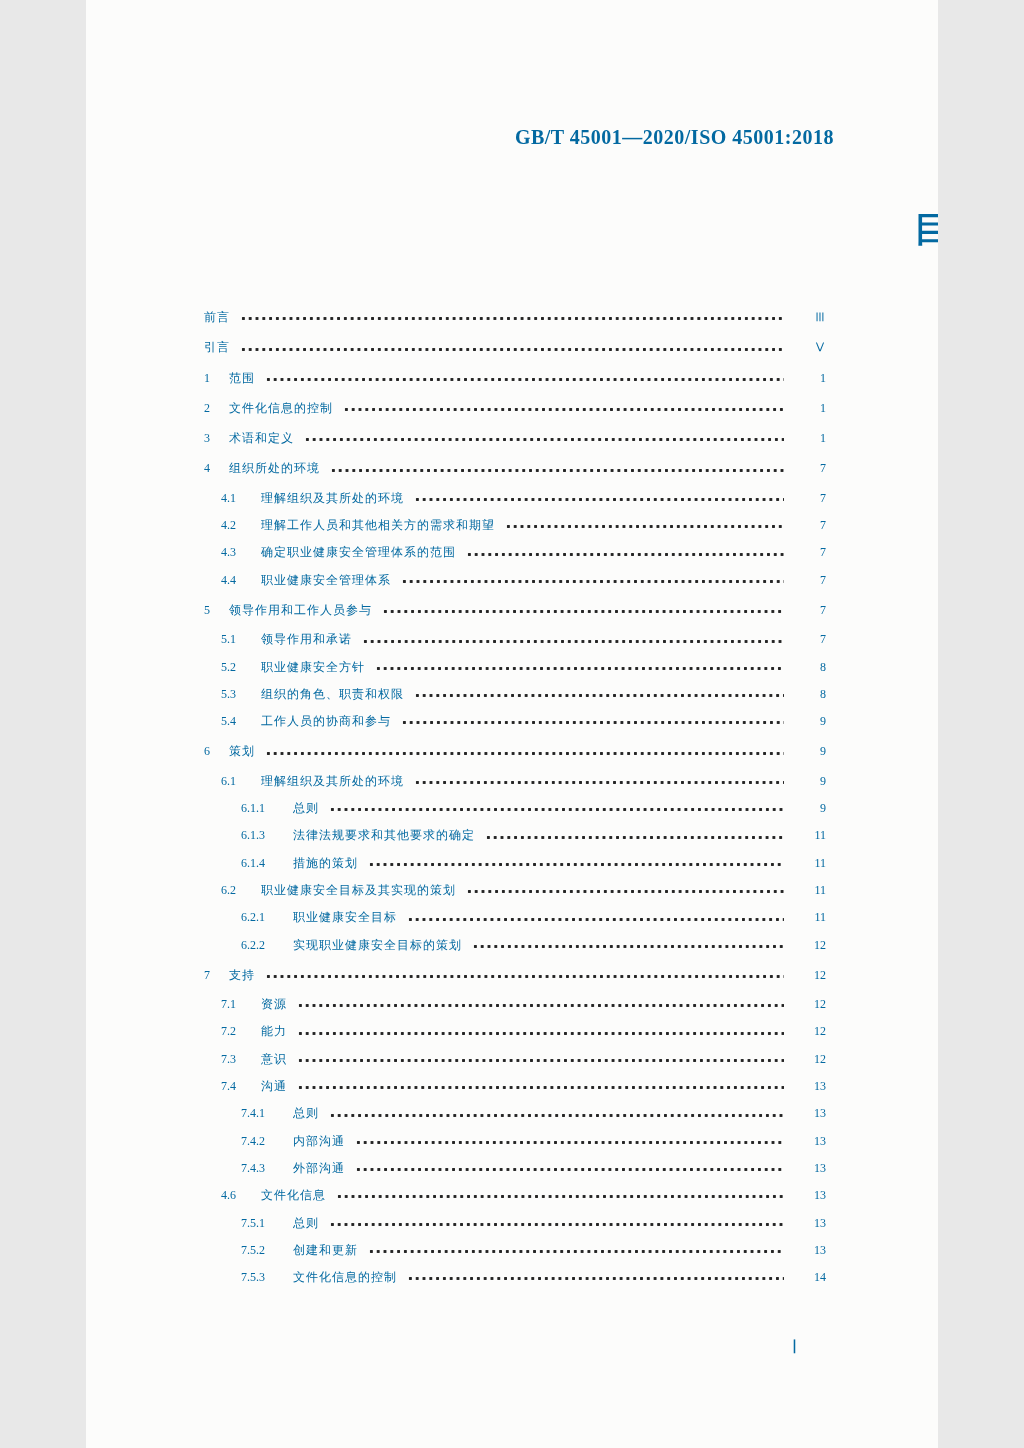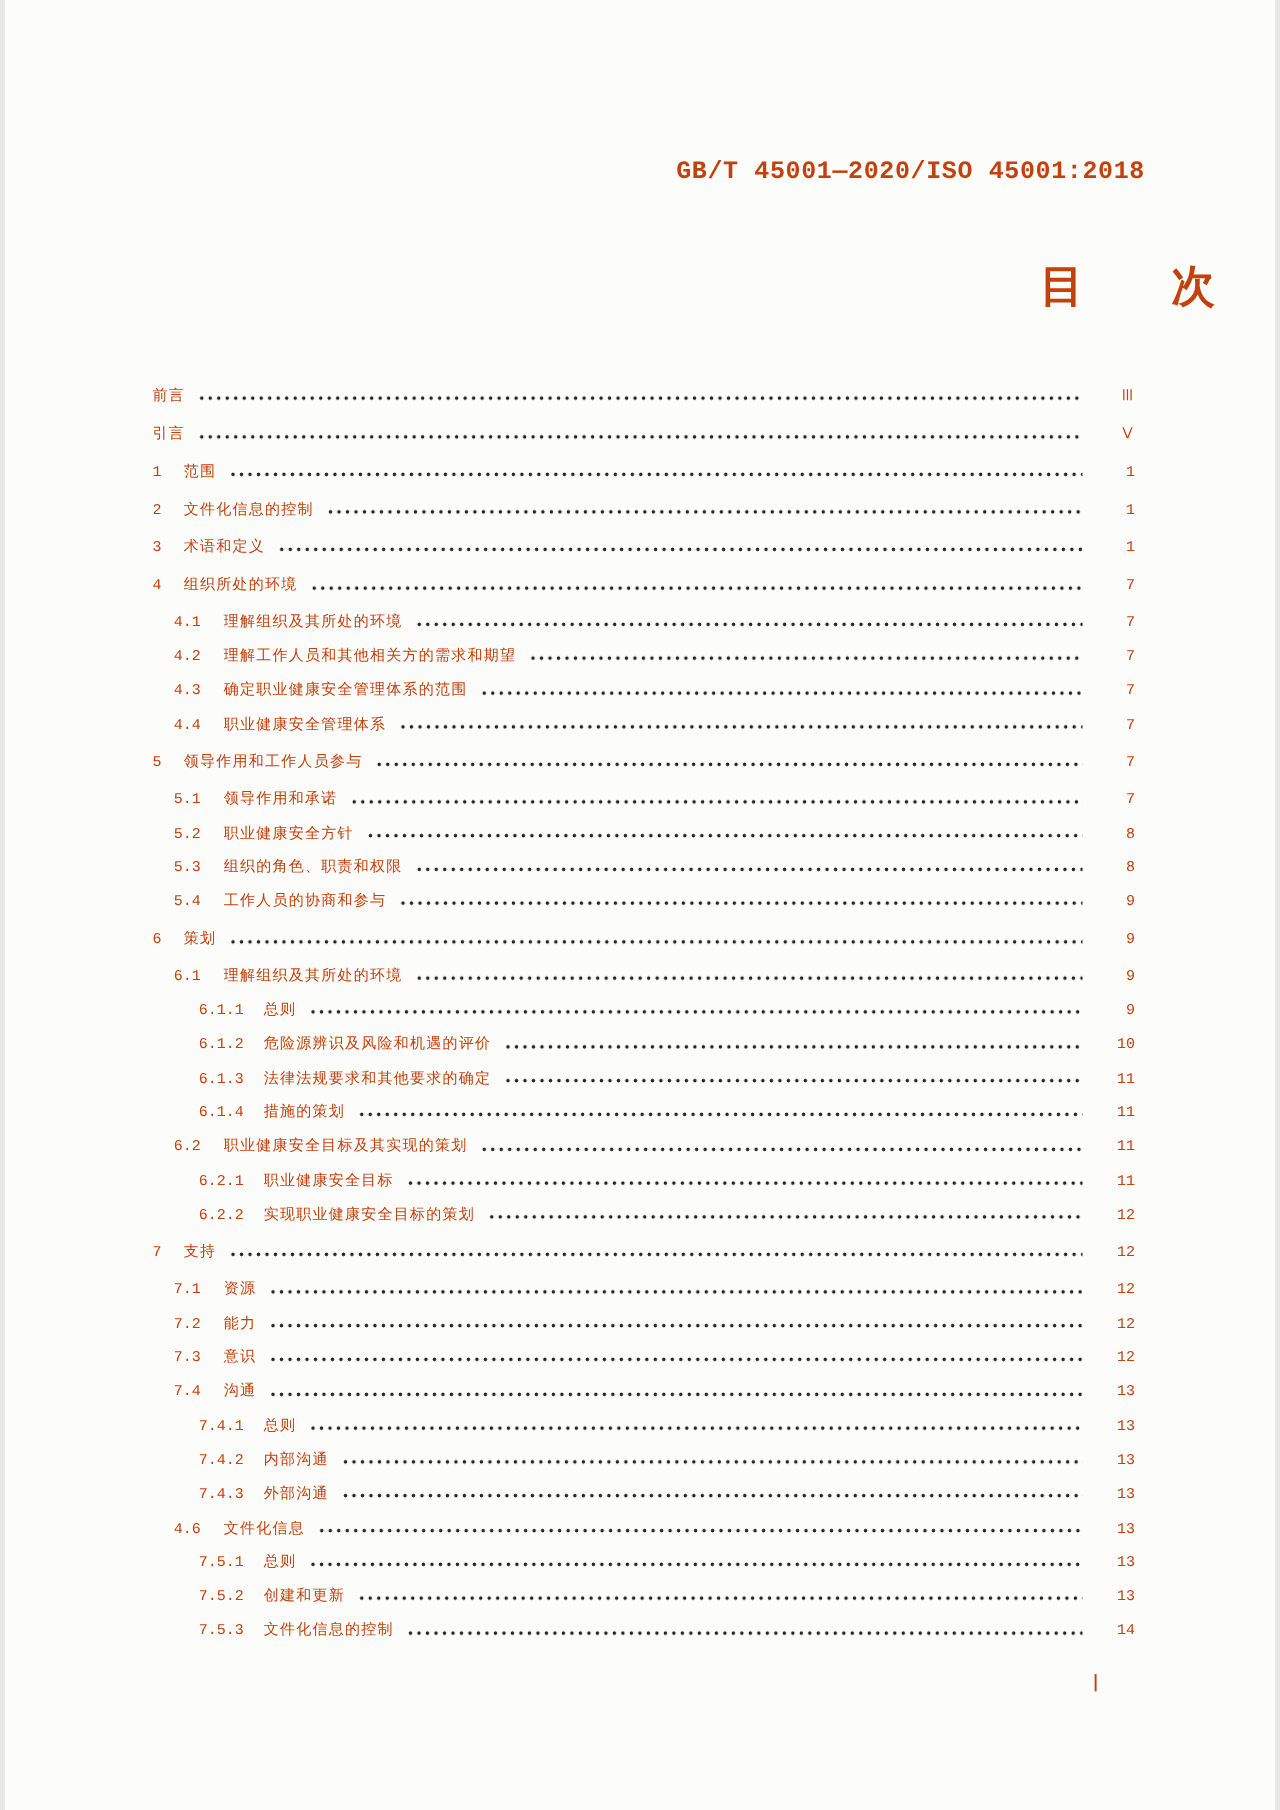--- a/index.html
+++ b/index.html
@@ -2,26 +2,26 @@
 <html lang="zh"><head>
 <meta charset="utf-8">
 <style>
   html, body {
     margin: 0;
     padding: 0;
     background: #e8e8e8;
   }
   .page {
     position: relative;
-    width: 1016px;
+    width: 852px;
     height: 1448px;
     margin: 0 auto;
     background: #fcfcfb;
-    color: #c2410c;
-    font-family: Liberation Mono, monospace;
+    color: #0369a1;
+    font-family: Liberation Serif, serif;
     overflow: hidden;
   }
   .doc-header {
     position: absolute;
     top: 126px;
     right: 104px;
     font-size: 20px;
     font-weight: bold;
     letter-spacing: 0.5px;
     white-space: pre;
@@ -202,26 +202,20 @@
     <span class="toc-leader"></span>
     <span class="toc-page">9</span>
   </div>
       <div class="toc-row level-2">
     <span class="toc-num">6.1.1</span>
     <span class="toc-label">总则</span>
     <span class="toc-leader"></span>
     <span class="toc-page">9</span>
   </div>
       <div class="toc-row level-2">
-    <span class="toc-num">6.1.2</span>
-    <span class="toc-label">危险源辨识及风险和机遇的评价</span>
-    <span class="toc-leader"></span>
-    <span class="toc-page">10</span>
-  </div>
-      <div class="toc-row level-2">
     <span class="toc-num">6.1.3</span>
     <span class="toc-label">法律法规要求和其他要求的确定</span>
     <span class="toc-leader"></span>
     <span class="toc-page">11</span>
   </div>
       <div class="toc-row level-2">
     <span class="toc-num">6.1.4</span>
     <span class="toc-label">措施的策划</span>
     <span class="toc-leader"></span>
     <span class="toc-page">11</span>

